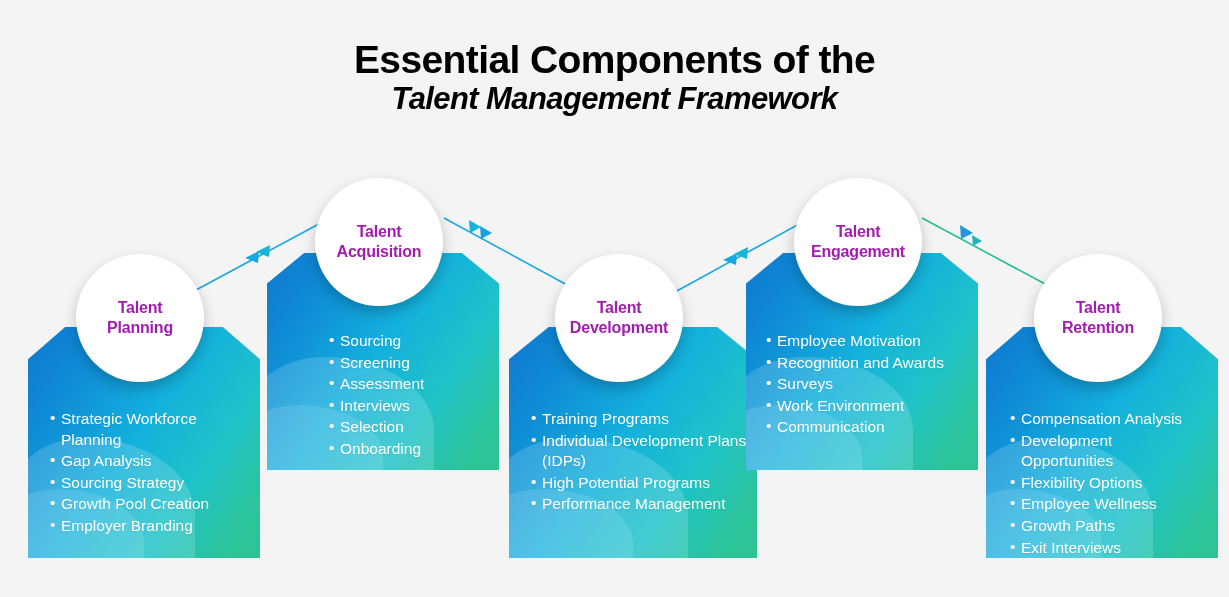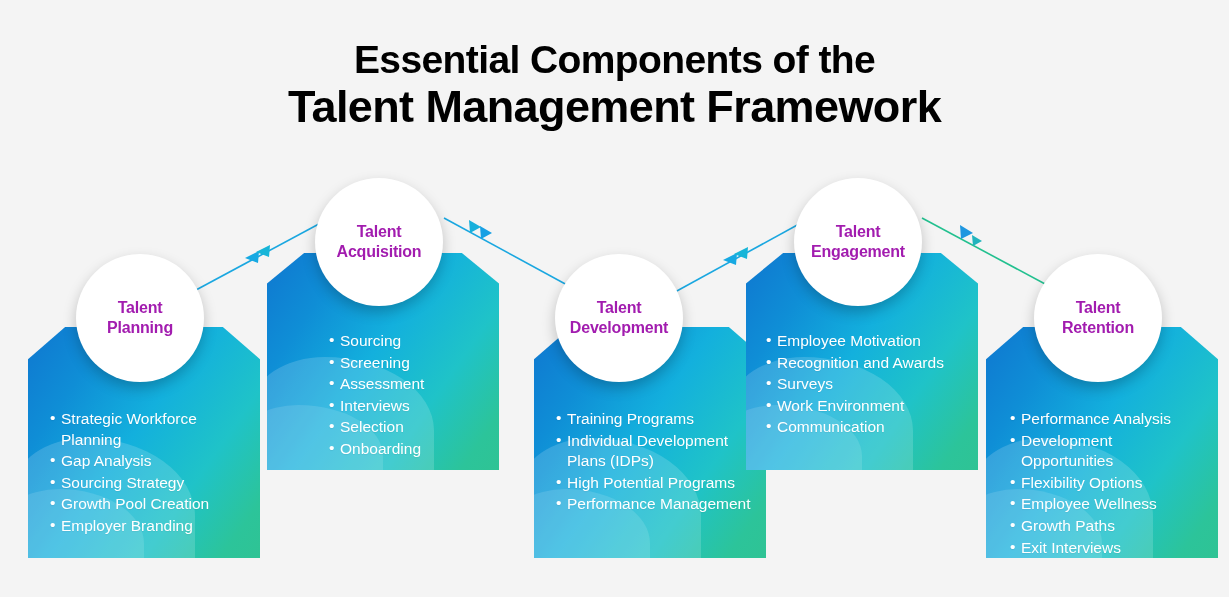--- a/index.html
+++ b/index.html
@@ -25,21 +25,21 @@
     text-align: center;
     line-height: 1.12;
   }
   #title-block .tline {
     display: block;
     color: #000000;
     font-weight: 700;
     letter-spacing: -0.6px;
   }
   #title-line-1 { font-size: 39px; }
-  #title-line-2 { font-size: 45px; }
+  #title-line-2 { font-size: 31px; font-style: italic; }
 
   
   #connectors {
     position: absolute;
     left: 0;
     top: 0;
     width: 1229px;
     height: 597px;
     pointer-events: none;
   }
@@ -105,21 +105,21 @@
 
   
   .pillar.tall { top: 327px; height: 231px; }
   .pillar.tall .pillar-list { top: 82px; }
   
   .pillar.short { top: 253px; height: 217px; }
   .pillar.short .pillar-list { top: 78px; }
 
   #pillar-1 { left: 28px; }
   #pillar-2 { left: 267px; }
-  #pillar-3 { left: 534px; }
+  #pillar-3 { left: 509px; padding-left: 16px; }
   #pillar-4 { left: 746px; }
   #pillar-5 { left: 986px; }
 
   #pillar-2 .pillar-list { padding-left: 62px; }
   #pillar-4 .pillar-list { padding-left: 20px; }
   #pillar-5 .pillar-list { padding-left: 24px; }
 
   
   .badge {
     position: absolute;
@@ -232,21 +232,21 @@
       <li>Surveys</li>
       <li>Work Environment</li>
       <li>Communication</li>
     </ul>
   </div>
 
   <div class="pillar tall" id="pillar-5">
     <div class="wave"></div>
     <div class="wave2"></div>
     <ul class="pillar-list">
-      <li>Performance Analysis</li>
+      <li>Compensation Analysis</li>
       <li>Development Opportunities</li>
       <li>Flexibility Options</li>
       <li>Employee Wellness</li>
       <li>Growth Paths</li>
       <li>Exit Interviews</li>
     </ul>
   </div>
 
   <div class="badge low" id="badge-1">
     <div class="badge-text">

